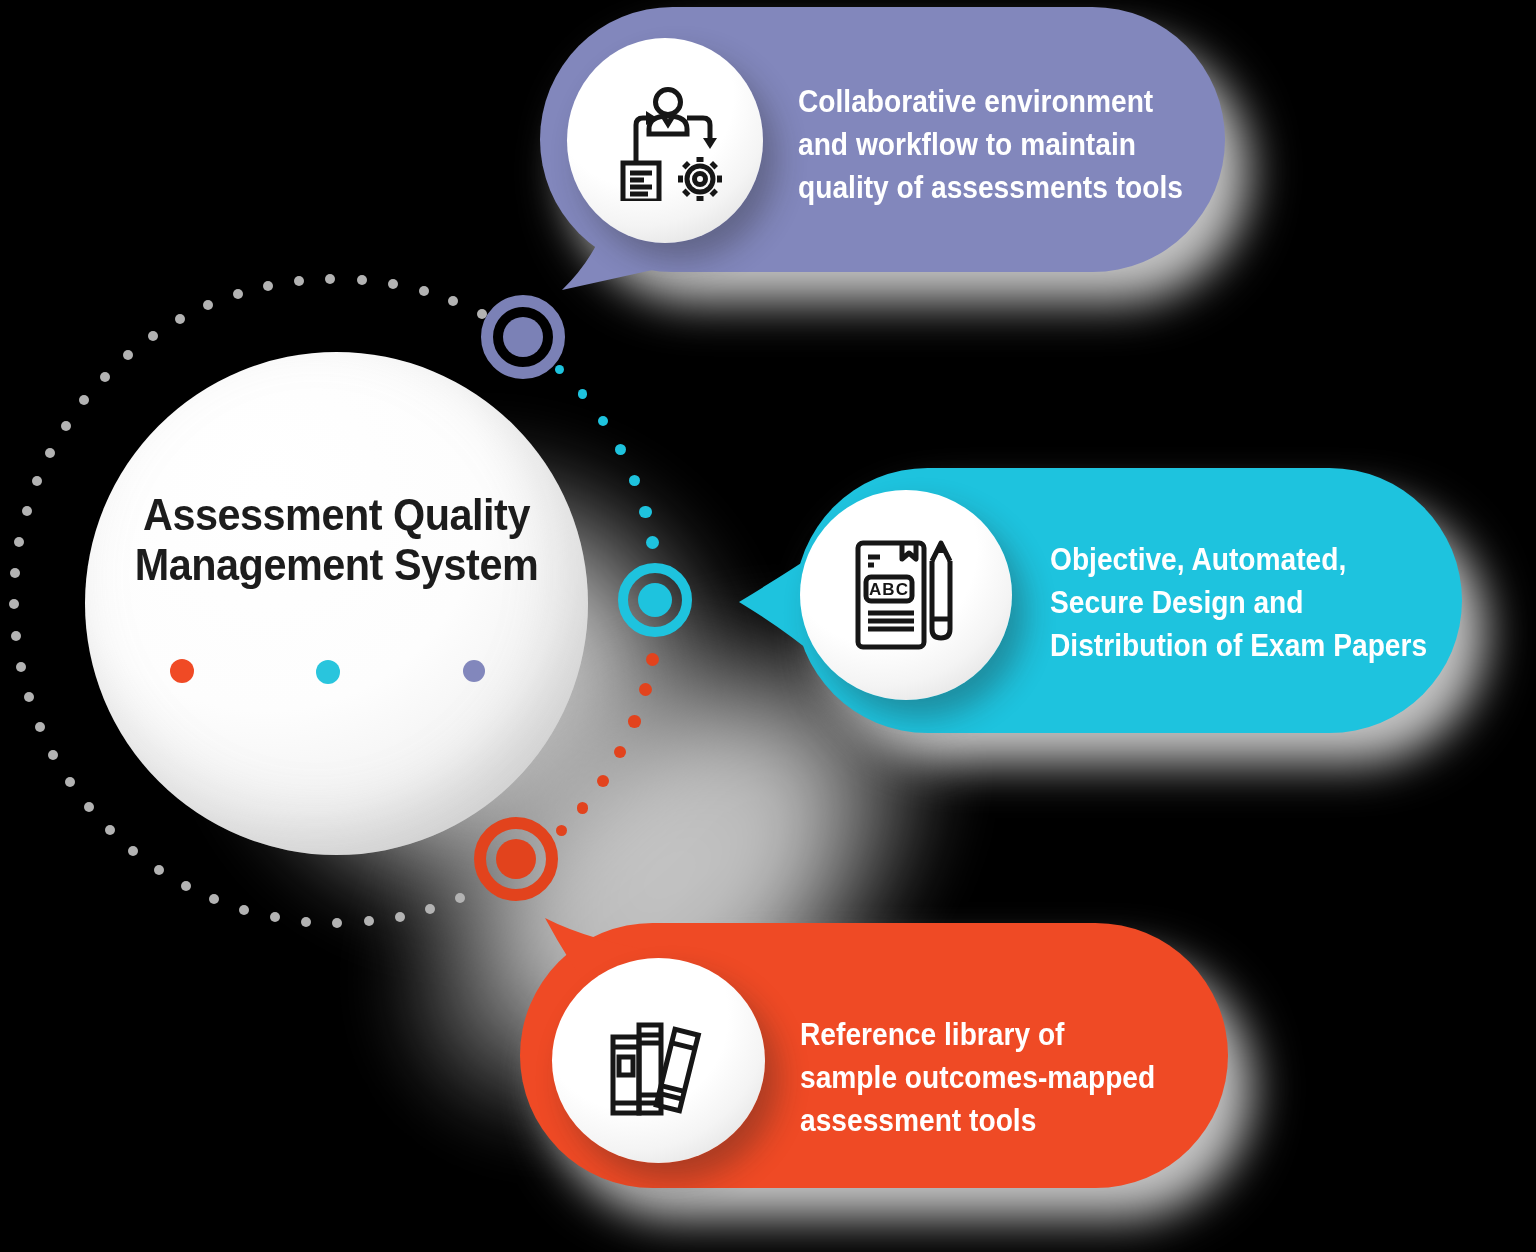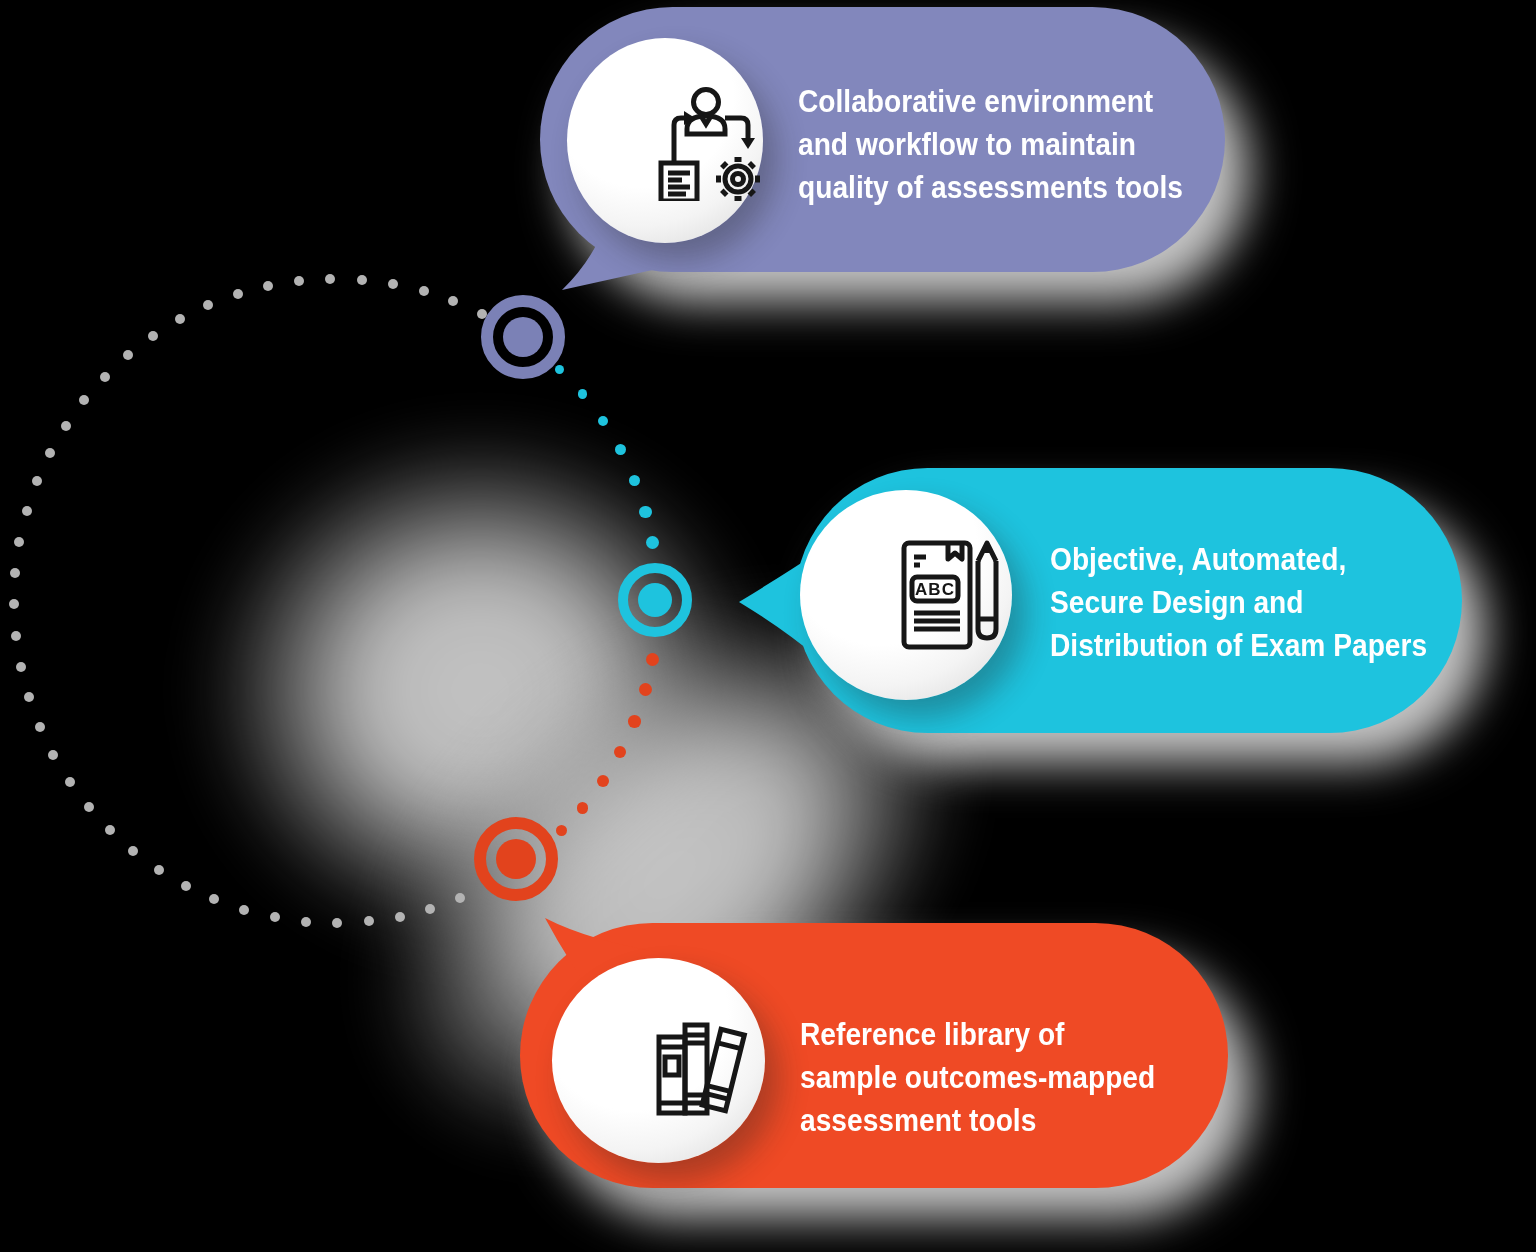--- a/index.html
+++ b/index.html
@@ -43,21 +43,21 @@
           box-shadow:26px 32px 46px -2px rgba(214,214,214,.92);}
   .bubble-purple{left:540px;top:7px;width:685px;background:var(--purple);}
   .bubble-cyan{left:795px;top:468px;width:667px;background:var(--cyan);}
   .bubble-orange{left:520px;top:923px;width:708px;background:var(--orange);}
   .tail{position:absolute;}
   .tail-purple{left:10px;top:218px;}
   .tail-cyan{left:-62px;top:80px;}
   .tail-orange{left:18px;top:-10px;}
 
   
-  .egg{position:absolute;border-radius:50%;display:flex;align-items:center;justify-content:flex-end;
+  .egg{position:absolute;border-radius:50%;display:flex;align-items:center;justify-content:center;
        background:radial-gradient(circle at 38% 28%,#ffffff 0%,#ffffff 48%,#f4f4f4 68%,#e4e4e4 84%,#d2d2d2 100%);
        box-shadow:14px 18px 30px rgba(30,30,30,.32);}
   .egg-purple{left:27px;top:31px;width:196px;height:205px;}
   .egg-cyan{left:5px;top:22px;width:212px;height:210px;}
   .egg-orange{left:32px;top:35px;width:213px;height:205px;}
   .icon{display:block;}
 
   .bubble-text{position:absolute;color:var(--bubble-text);font-weight:700;font-size:32px;
       line-height:43px;transform:scaleX(.88);transform-origin:left top;white-space:nowrap;}
   .text-purple{left:258px;top:73px;}
@@ -134,20 +134,29 @@
   <div class="marker marker-purple">
       <i></i>
     </div>
   <div class="marker marker-cyan">
       <i></i>
     </div>
   <div class="marker marker-red">
       <i></i>
     </div>
 
+  <div class="center-circle">
+    <div class="center-title">
+      <div>Assessment Quality</div>
+      <div>Management System</div>
+    </div>
+    <span class="center-dot cdot-red"></span>
+    <span class="center-dot cdot-cyan"></span>
+    <span class="center-dot cdot-purple"></span>
+  </div>
 
   <div class="bubble bubble-purple">
     <svg class="tail tail-purple" width="120" height="70" viewBox="0 0 120 70">
       <path d="M55 0 Q68 30 116 42 L12 65 Q42 36 55 0 Z" fill="var(--purple)"></path>
     </svg>
     <div class="egg egg-purple">
       <svg class="icon" width="120" height="120" viewBox="0 0 120 120" fill="none" stroke="var(--icon-stroke)" stroke-width="5">
         <circle cx="63" cy="21" r="12.5"></circle>
         <path d="M44 53 L44 48 C44 39 51 35 63 35 C75 35 82 39 82 48 L82 53 Z"></path>
         <path d="M58 35 L63 43 L68 35"></path>

